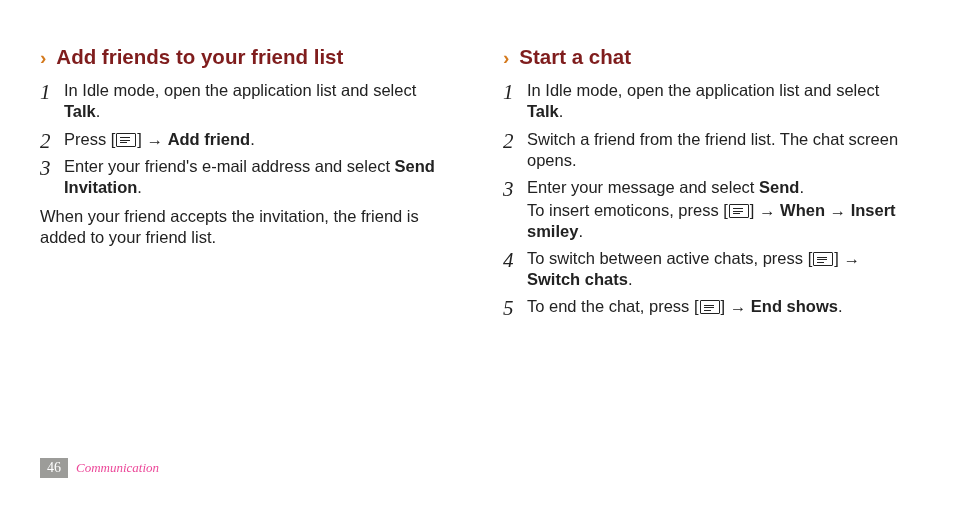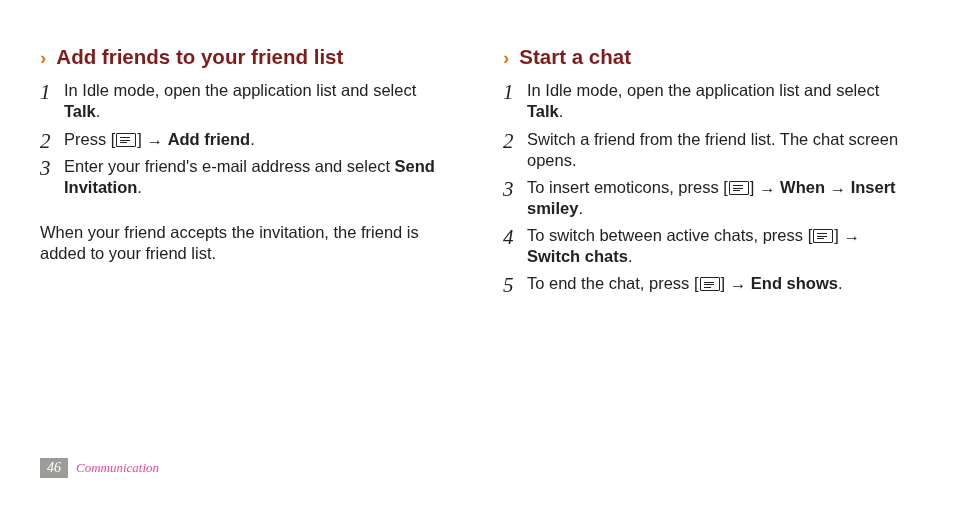--- a/index.html
+++ b/index.html
@@ -47,21 +47,21 @@
     font-family: Georgia, "Times New Roman", serif;
     font-size: 21px;
     color: #222;
     width: 24px;
     flex: 0 0 24px;
     line-height: 1.05;
     padding-top: 1px;
   }
   .step-body { flex: 1; }
   .step-body p { margin: 0 0 2px 0; }
-  .plain { margin: 22px 0; }
+  .plain { margin: 6px 0; }
   b { font-weight: 700; }
   .menu-icon {
     display: inline-block;
     border: 1px solid #222;
     border-radius: 1px;
     padding: 2px 3px 1px 3px;
     vertical-align: -2px;
     line-height: 0;
     margin: 0 1px;
   }
@@ -77,21 +77,20 @@
     position: absolute;
     left: 40px;
     bottom: 40px;
     display: flex;
     align-items: center;
     font-size: 13px;
   }
   .pagebox {
     background: #9c9c99;
     color: #fff;
-    font-style: italic;
     font-family: Georgia, "Times New Roman", serif;
     font-size: 14px;
     padding: 1px 7px;
     margin-right: 8px;
   }
   .section-name {
     font-style: italic;
     font-family: Georgia, "Times New Roman", serif;
     color: #ec4899;
   }
@@ -155,20 +154,23 @@
       <div class="num">2</div>
       <div class="step-body">
         <p>Switch a friend from the friend list. The chat screen opens.</p>
       </div>
     </div>
 
     <div class="step">
       <div class="num">3</div>
       <div class="step-body">
         <p>
+          <span>Enter your message and select </span><b>Send</b><span>.</span>
+        </p>
+        <p>
           <span>To insert emoticons, press [</span><span class="menu-icon"><span></span><span></span><span></span></span><span>] → </span><b>When</b><span> → </span><b>Insert smiley</b><span>.</span>
         </p>
       </div>
     </div>
 
     <div class="step">
       <div class="num">4</div>
       <div class="step-body">
         <p>
           <span>To switch between active chats, press [</span><span class="menu-icon"><span></span><span></span><span></span></span><span>] → </span><b>Switch chats</b><span>.</span>

